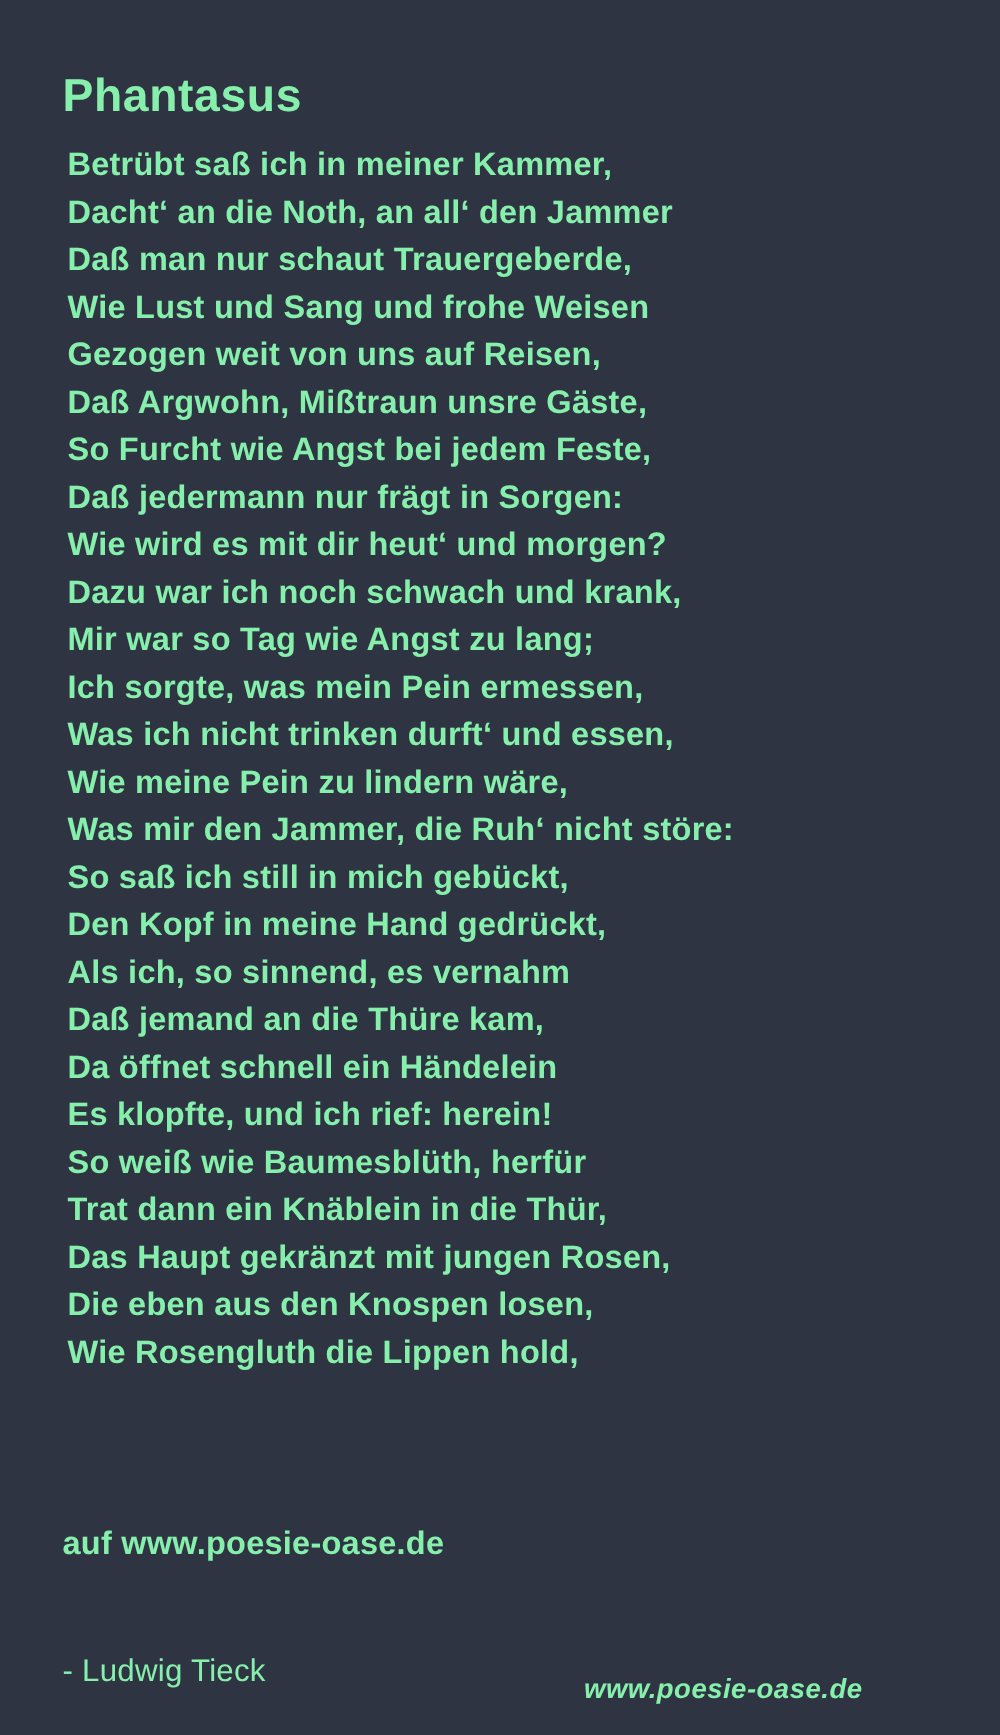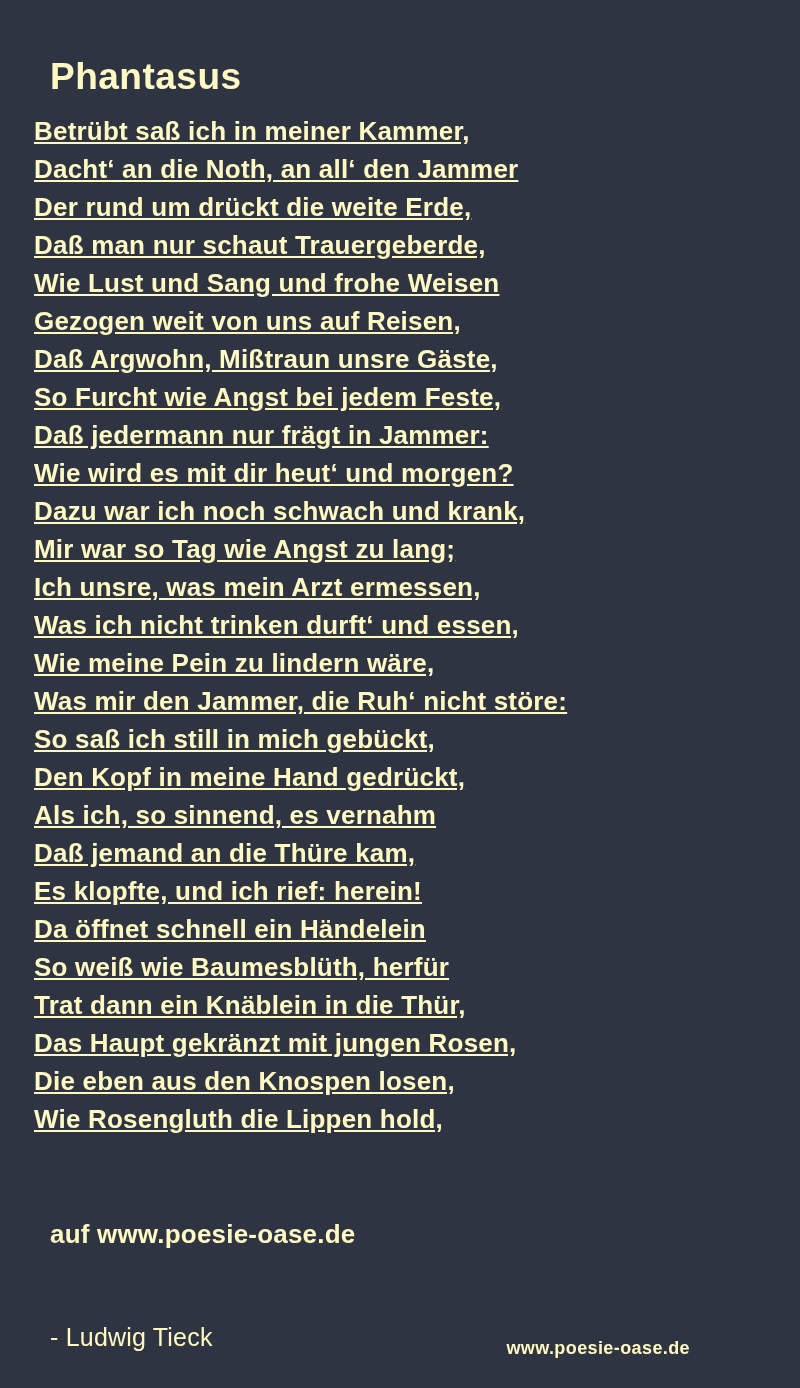--- a/index.html
+++ b/index.html
@@ -23,24 +23,23 @@
     position: absolute;
     left: 50px;
     top: 56px;
     font-size: 37px;
     font-weight: 700;
     letter-spacing: 0.5px;
     margin: 0;
   }
   .poem-body {
     position: absolute;
-    left: 34px;
+    left: 54px;
     top: 112px;
     width: 700px;
-    text-decoration: underline;
   }
   .poem-line {
     font-size: 26px;
     font-weight: 600;
     line-height: 38px;
     letter-spacing: 0.2px;
     white-space: nowrap;
   }
   .cta-block {
     position: absolute;
@@ -59,55 +58,55 @@
     left: 50px;
     top: 1323px;
     font-size: 25px;
     font-weight: 400;
     letter-spacing: 0.2px;
   }
   .site-footer {
     position: absolute;
     right: 110px;
     top: 1338px;
-    font-size: 18px;
+    font-size: 22px;
     font-weight: 600;
     letter-spacing: 0.4px;
+    font-style: italic;
   }
 </style>
 </head>
 <body style="background: rgb(47, 52, 66);">
 
-<div class="card" style="color: #fef9c3;">
+<div class="card" style="color: #86efac;">
 
   <h1 class="poem-title">Phantasus</h1>
 
   <div class="poem-body">
       <div class="poem-line">Betrübt saß ich in meiner Kammer,</div>
       <div class="poem-line">Dacht‘ an die Noth, an all‘ den Jammer</div>
-      <div class="poem-line">Der rund um drückt die weite Erde,</div>
       <div class="poem-line">Daß man nur schaut Trauergeberde,</div>
       <div class="poem-line">Wie Lust und Sang und frohe Weisen</div>
       <div class="poem-line">Gezogen weit von uns auf Reisen,</div>
       <div class="poem-line">Daß Argwohn, Mißtraun unsre Gäste,</div>
       <div class="poem-line">So Furcht wie Angst bei jedem Feste,</div>
-      <div class="poem-line">Daß jedermann nur frägt in Jammer:</div>
+      <div class="poem-line">Daß jedermann nur frägt in Sorgen:</div>
       <div class="poem-line">Wie wird es mit dir heut‘ und morgen?</div>
       <div class="poem-line">Dazu war ich noch schwach und krank,</div>
       <div class="poem-line">Mir war so Tag wie Angst zu lang;</div>
-      <div class="poem-line">Ich unsre, was mein Arzt ermessen,</div>
+      <div class="poem-line">Ich sorgte, was mein Pein ermessen,</div>
       <div class="poem-line">Was ich nicht trinken durft‘ und essen,</div>
       <div class="poem-line">Wie meine Pein zu lindern wäre,</div>
       <div class="poem-line">Was mir den Jammer, die Ruh‘ nicht störe:</div>
       <div class="poem-line">So saß ich still in mich gebückt,</div>
       <div class="poem-line">Den Kopf in meine Hand gedrückt,</div>
       <div class="poem-line">Als ich, so sinnend, es vernahm</div>
       <div class="poem-line">Daß jemand an die Thüre kam,</div>
+      <div class="poem-line">Da öffnet schnell ein Händelein</div>
       <div class="poem-line">Es klopfte, und ich rief: herein!</div>
-      <div class="poem-line">Da öffnet schnell ein Händelein</div>
       <div class="poem-line">So weiß wie Baumesblüth, herfür</div>
       <div class="poem-line">Trat dann ein Knäblein in die Thür,</div>
       <div class="poem-line">Das Haupt gekränzt mit jungen Rosen,</div>
       <div class="poem-line">Die eben aus den Knospen losen,</div>
       <div class="poem-line">Wie Rosengluth die Lippen hold,</div>
     </div>
 
   <div class="cta-block">
     <div class="cta-line">auf www.poesie-oase.de</div>
   </div>

